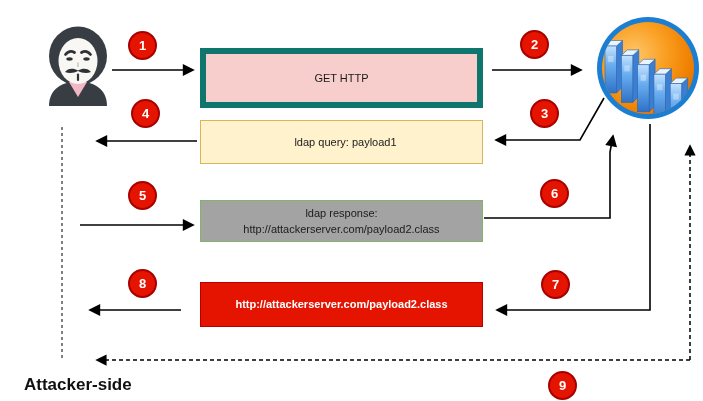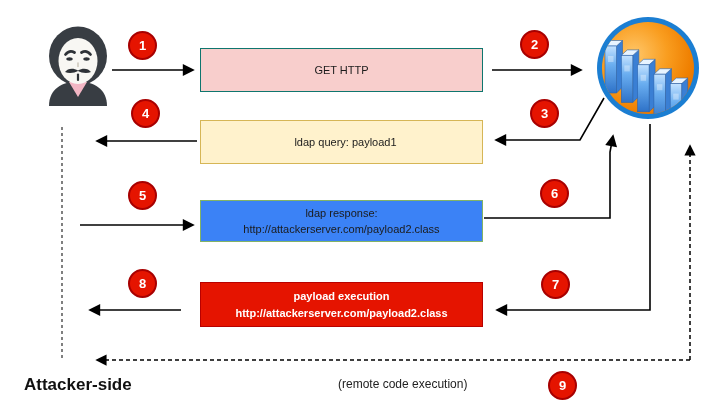--- a/index.html
+++ b/index.html
@@ -6,23 +6,23 @@
   .canvas{
     position:relative;width:703px;height:401px;background:#ffffff;
     font-family:"Liberation Sans", sans-serif;overflow:hidden;
   }
   .connector-layer{position:absolute;left:0;top:0;width:703px;height:401px;pointer-events:none;}
   .msg-box{
     position:absolute;left:200px;width:283px;box-sizing:border-box;
     display:flex;flex-direction:column;align-items:center;justify-content:center;
     text-align:center;font-size:11px;line-height:1.5;color:#1b1b1b;
   }
-  #box-get-http{top:48px;height:44px;background:#f8cecc;border:1px solid #0f766e;}
+  #box-get-http{top:48px;height:60px;background:#f8cecc;border:6px solid #0f766e;}
   #box-ldap-query{top:120px;height:44px;background:#fff2cc;border:1px solid #d6b656;padding-left:8px;}
-  #box-ldap-response{top:200px;height:42px;background:#3b82f6;border:1px solid #82b366;}
+  #box-ldap-response{top:200px;height:42px;background:#a3a3a3;border:1px solid #82b366;}
   #box-payload-execution{top:282px;height:45px;background:#e51400;border:1px solid #b80000;color:#ffffff;font-weight:bold;}
   .step{
     position:absolute;width:29px;height:29px;border-radius:50%;
     background:#e51400;border:2px solid #a80000;box-sizing:border-box;
     color:#fff;font-weight:bold;font-size:13px;
     display:flex;align-items:center;justify-content:center;
   }
   .label-attacker{position:absolute;left:24px;top:375px;font-size:17px;font-weight:bold;color:#111;}
   .label-rce{position:absolute;left:338px;top:377px;font-size:12px;color:#222;}
   .icon-abs{position:absolute;}
@@ -132,30 +132,28 @@
     <span>GET HTTP</span>
   </div>
   <div class="msg-box" id="box-ldap-query">
     <span>ldap query: payload1</span>
   </div>
   <div class="msg-box" id="box-ldap-response">
     <span>ldap response:</span>
     <span>http://attackerserver.com/payload2.class</span>
   </div>
   <div class="msg-box" id="box-payload-execution">
-    <span>payload execution</span>
     <span>http://attackerserver.com/payload2.class</span>
   </div>
 
   <div class="step" style="left:128px;top:31px">1</div>
   <div class="step" style="left:520px;top:30px">2</div>
   <div class="step" style="left:530px;top:99px">3</div>
   <div class="step" style="left:131px;top:99px">4</div>
   <div class="step" style="left:128px;top:181px">5</div>
   <div class="step" style="left:540px;top:179px">6</div>
   <div class="step" style="left:541px;top:270px">7</div>
   <div class="step" style="left:128px;top:269px">8</div>
   <div class="step" style="left:548px;top:371px">9</div>
 
   <div class="label-attacker">Attacker-side</div>
-  <div class="label-rce">(remote code execution)</div>
 
 </div>
 
 </body></html>

